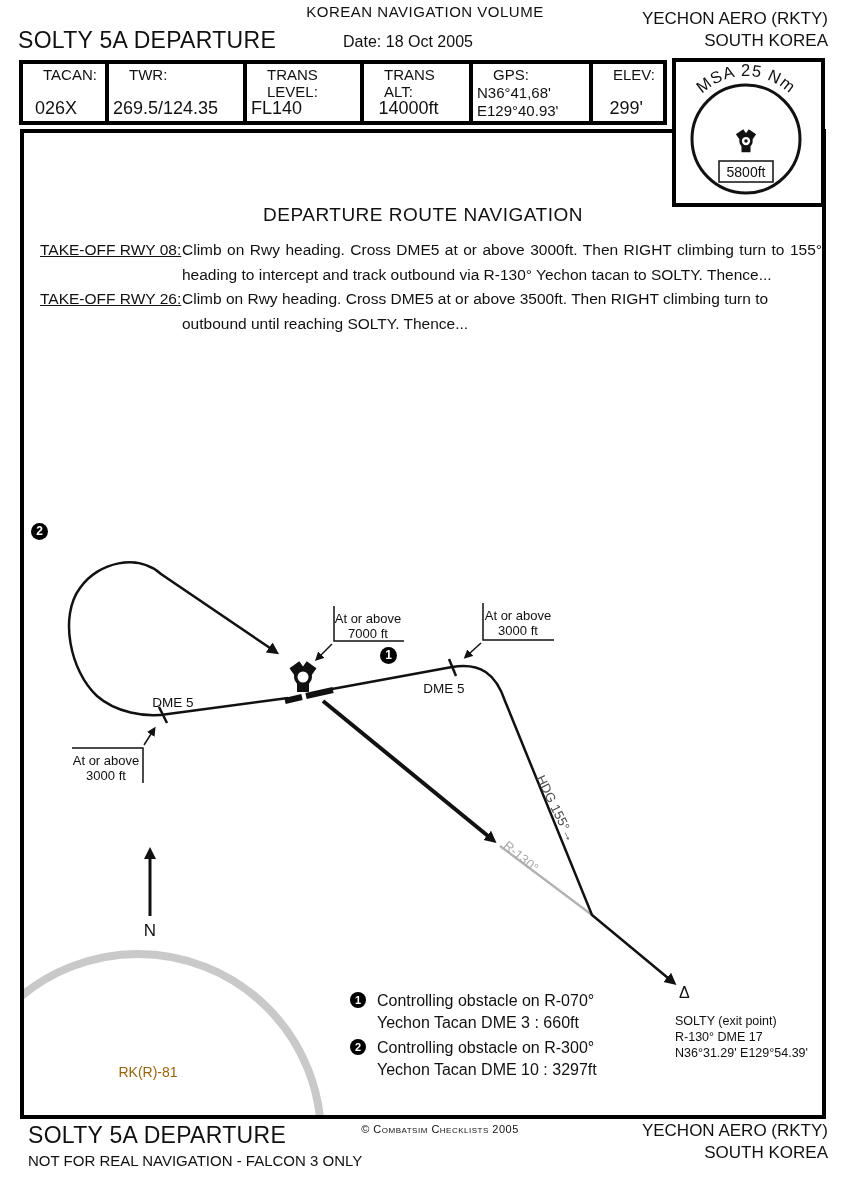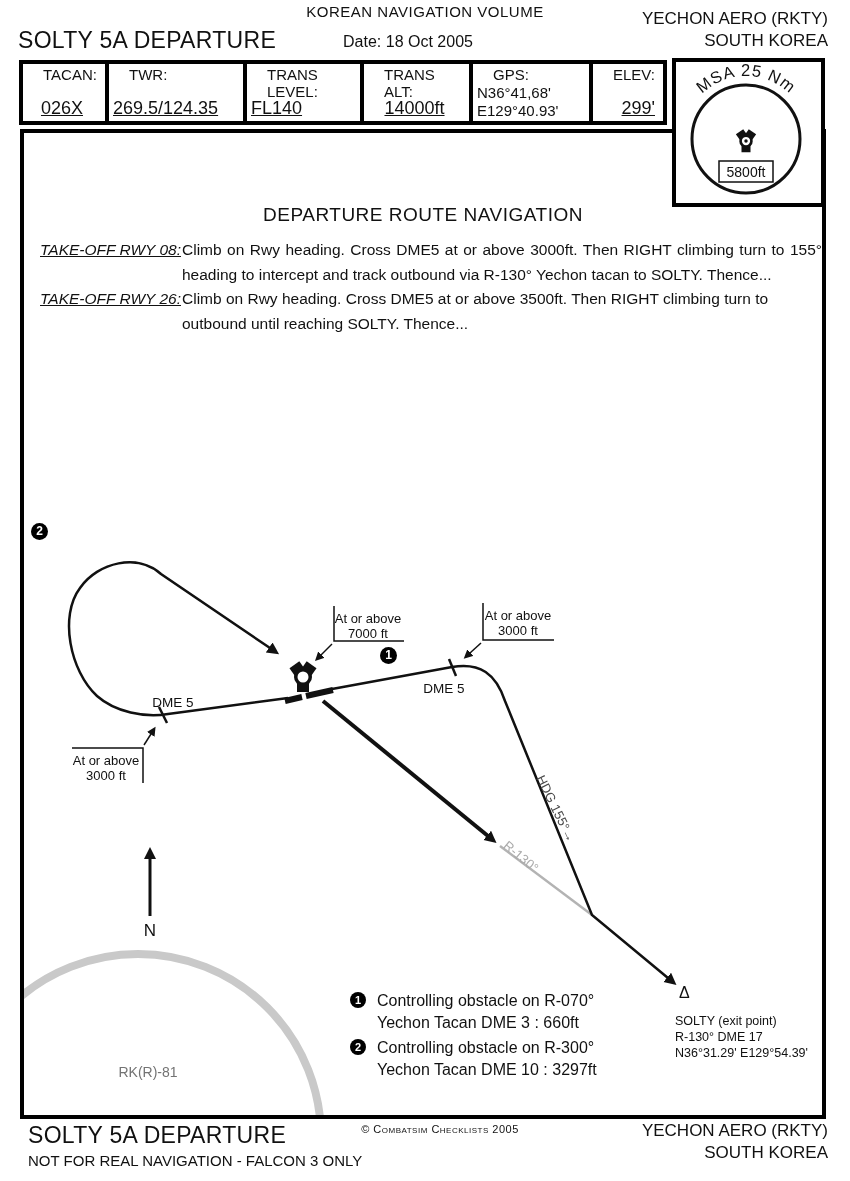--- a/index.html
+++ b/index.html
@@ -10,48 +10,48 @@
   .hdr-volume{left:250px;top:3px;width:350px;text-align:center;font-size:15px;letter-spacing:.5px;}
   .hdr-title{left:18px;top:27px;font-size:23px;letter-spacing:.3px;}
   .hdr-date{left:283px;top:33px;width:250px;text-align:center;font-size:16px;}
   .hdr-right{right:22px;top:8px;text-align:right;font-size:17px;line-height:22px;}
   
   .info-table{left:19px;top:60px;display:flex;}
   .cell{border:4px solid #000;height:65px;box-sizing:border-box;background:#fff;
         position:relative;padding:2px 20px;}
   .cell+.cell{margin-left:-4px;}
   .cell .lbl{font-size:15px;}
-  .cell .val{position:absolute;bottom:2px;left:4px;right:8px;font-size:18px;white-space:nowrap;text-decoration:underline;}
+  .cell .val{position:absolute;bottom:2px;left:4px;right:20px;font-size:18px;white-space:nowrap;}
   .cell .val.center{text-align:center;}
   .cell .val.right{text-align:right;}
   .cell .gps{position:absolute;top:20px;left:4px;font-size:15px;line-height:18px;white-space:nowrap;}
   
   .msa-box{left:672px;top:58px;width:153px;height:149px;border:4px solid #000;
            box-sizing:border-box;background:#fff;z-index:5;}
   
   .chart-box{left:20px;top:129px;width:806px;height:990px;border:4px solid #000;
              box-sizing:border-box;background:#fff;}
   .desc-title{left:0;top:71px;width:100%;text-align:center;font-size:19px;letter-spacing:.5px;}
   .desc{left:16px;top:105px;width:782px;font-size:15.5px;line-height:24.5px;}
   .para{position:relative;padding-left:142px;}
-  .para .plabel{position:absolute;left:0;top:0;text-decoration:underline;white-space:nowrap;font-style:italic;}
+  .para .plabel{position:absolute;left:0;top:0;text-decoration:underline;white-space:nowrap;}
   .para .pline{white-space:nowrap;}
   .para .pline.stretch{white-space:normal;text-align:justify;text-align-last:justify;}
   
   .clabel{font-size:13px;line-height:15px;text-align:center;}
   .dme{font-size:13.5px;text-align:center;width:48px;}
   .badge{width:17px;height:17px;border-radius:50%;background:#000;color:#fff;
          font-size:12px;font-weight:bold;text-align:center;line-height:17px;}
   .rot{transform-origin:center center;white-space:nowrap;}
   .hdg-label{left:492px;top:668px;width:80px;text-align:center;font-size:13px;color:#4a4a4a;
              transform:rotate(64deg);}
   .r130-label{left:466px;top:716px;width:62px;text-align:center;font-size:13px;color:#ababab;
               transform:rotate(40deg);}
   .north-n{left:112px;top:788px;width:28px;text-align:center;font-size:17px;}
-  .rk-label{left:84px;top:931px;width:80px;text-align:center;font-size:14px;color:#737373;}
+  .rk-label{left:84px;top:931px;width:80px;text-align:center;font-size:14px;color:#a16207;}
   .solty-tri{left:655px;top:851px;font-size:16px;}
   .solty-block{left:651px;top:880px;font-size:12.5px;line-height:16px;}
   .note{display:flex;gap:11px;font-size:16px;line-height:21.5px;}
   .note .badge{margin-top:2px;flex:0 0 auto;width:16px;height:16px;line-height:16px;font-size:11px;}
   
   .ftr-title{left:28px;top:1122px;font-size:23px;letter-spacing:.3px;}
   .ftr-disclaimer{left:28px;top:1152px;font-size:15px;}
   .ftr-copy{left:330px;top:1123px;width:220px;text-align:center;font-size:11px;
             font-variant:small-caps;letter-spacing:.5px;}
   .ftr-right{right:22px;top:1120px;text-align:right;font-size:17px;line-height:22px;}

